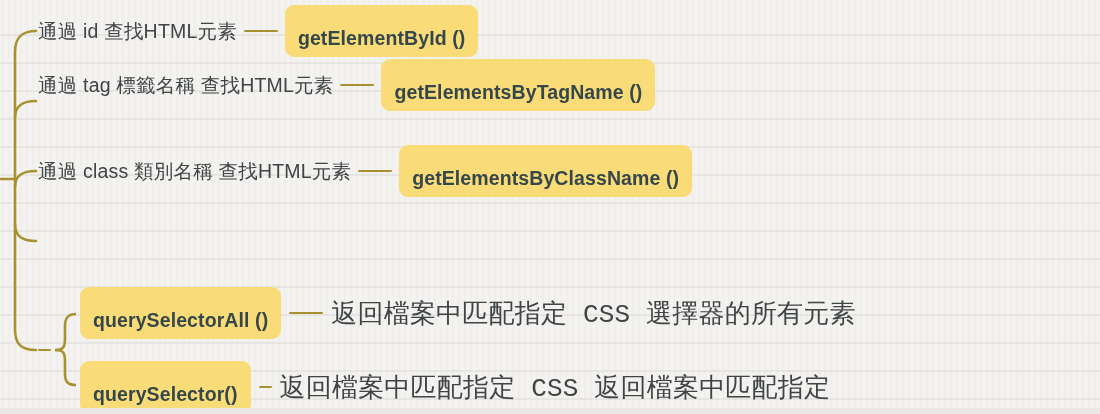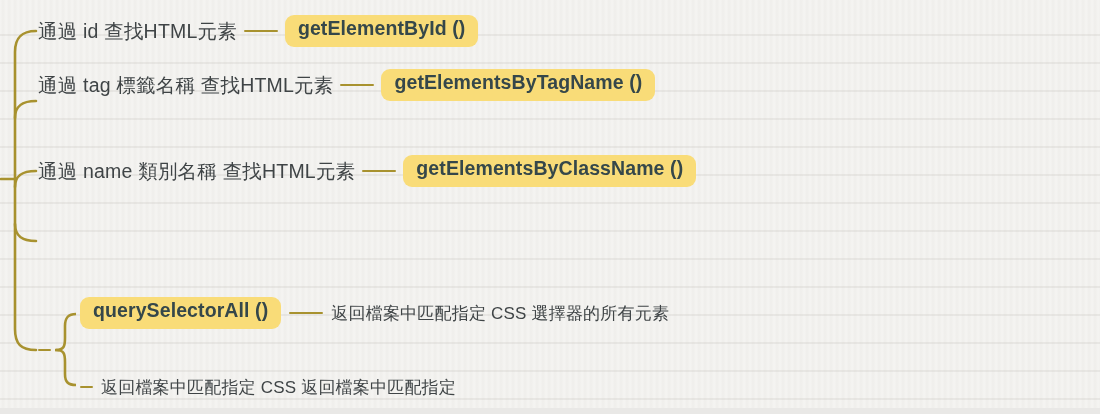--- a/index.html
+++ b/index.html
@@ -49,41 +49,42 @@
     border-radius: 2px;
     background: #a8922f;
     flex: none;
   }
   .dash-short { width: 13px; }
   .node {
     background: #f9dc78;
     color: #35474a;
     font-size: 19.5px;
     font-weight: 700;
-    padding: 2px 13px 7px 13px;
+    padding: 22px 13px 7px 13px;
     border-radius: 9px;
     letter-spacing: 0.1px;
   }
   .bracket { flex: none; margin: 0 -3px; }
   .subcol {
     display: flex;
     flex-direction: column;
     gap: 36px;
   }
   .subrow {
     display: flex;
     align-items: center;
     gap: 8px;
     height: 38px;
     white-space: nowrap;
   }
   .desc {
-    font-size: 17px;
+    font-size: 26px;
     color: #3f4446;
     letter-spacing: 0.2px;
+    font-family: Liberation Mono, monospace;
   }
 </style>
 </head>
 <body>
 
 <div class="canvas">
 
   <svg class="tree-lines" width="44" height="414" viewBox="0 0 44 414">
     <g fill="none" stroke="#a8922f" stroke-width="2.6" stroke-linecap="round">
       <path d="M 36 31 C 21 31 15 38 15 52 L 15 329 C 15 344 21 350 36 350"></path>
@@ -100,40 +101,41 @@
     <span class="node">getElementById ()</span>
   </div>
 
   <div class="row" style="top:66px">
     <span class="lbl">通過 tag 標籤名稱 查找HTML元素</span>
     <span class="dash"></span>
     <span class="node">getElementsByTagName ()</span>
   </div>
 
   <div class="row" style="top:152px">
-    <span class="lbl">通過 name 類別名稱 查找HTML元素</span>
+    <span class="lbl">通過 class 類別名稱 查找HTML元素</span>
     <span class="dash"></span>
     <span class="node">getElementsByClassName ()</span>
   </div>
 
 
   <div class="row row-5" style="top:295px">
     <span class="dash dash-short"></span>
     <svg class="bracket" width="21" height="110" viewBox="0 0 21 110">
       <g fill="none" stroke="#a8922f" stroke-width="2.6" stroke-linecap="round">
         <path d="M 1 55 C 9 55 10 51 10 43 L 10 31 C 10 23 13 19 21 19"></path>
         <path d="M 1 55 C 9 55 10 59 10 67 L 10 79 C 10 87 13 90 21 90"></path>
       </g>
     </svg>
     <div class="subcol">
       <div class="subrow">
         <span class="node">querySelectorAll ()</span>
         <span class="dash"></span>
         <span class="desc">返回檔案中匹配指定 CSS 選擇器的所有元素</span>
       </div>
       <div class="subrow">
+        <span class="node">querySelector()</span>
         <span class="dash dash-short"></span>
         <span class="desc">返回檔案中匹配指定 CSS 返回檔案中匹配指定</span>
       </div>
     </div>
   </div>
 
 </div>
 
 </body></html>

